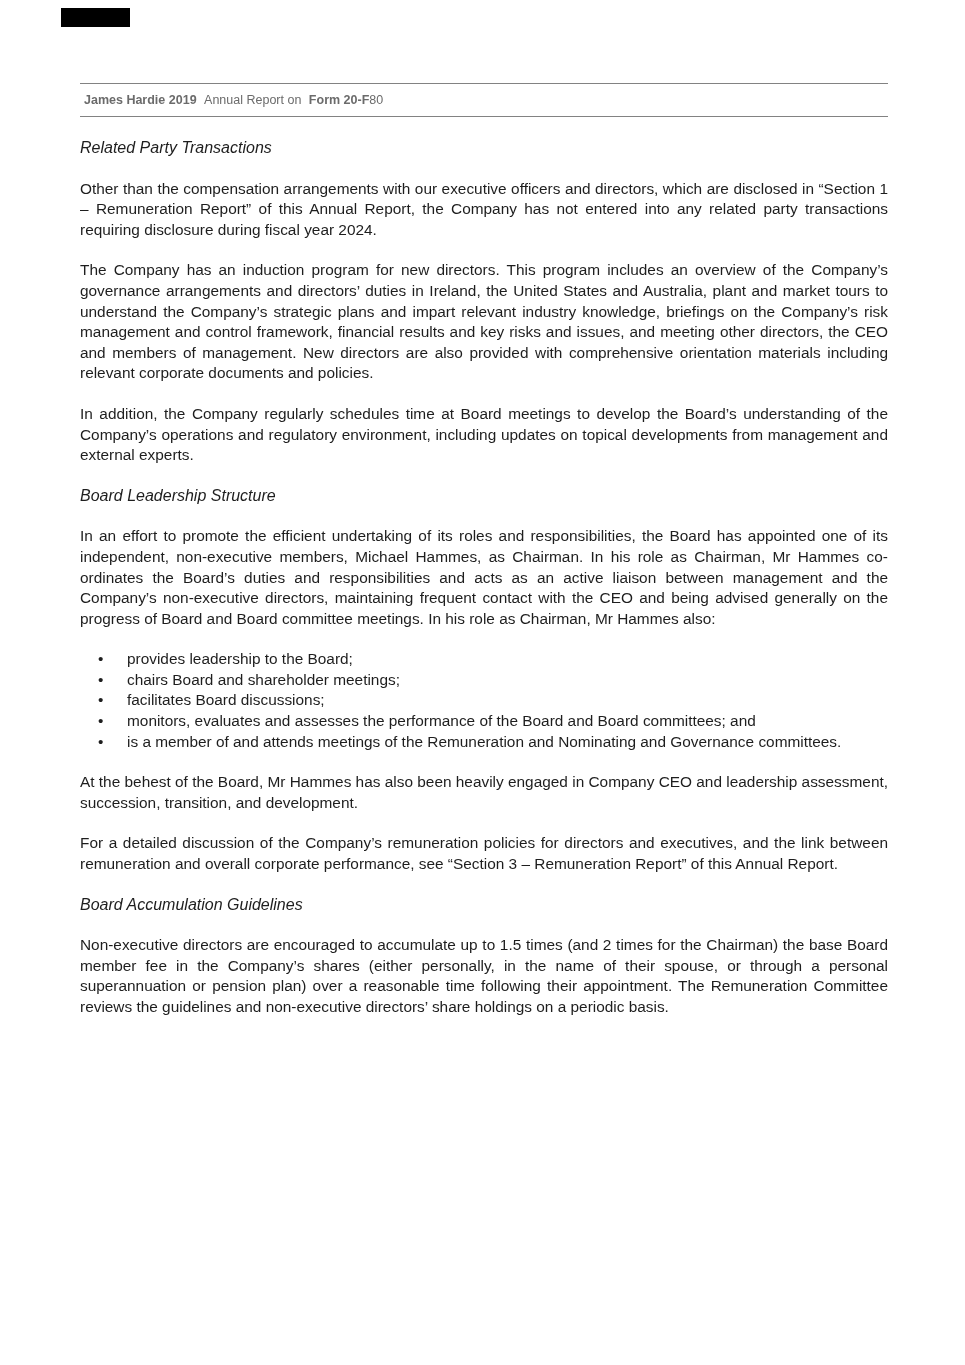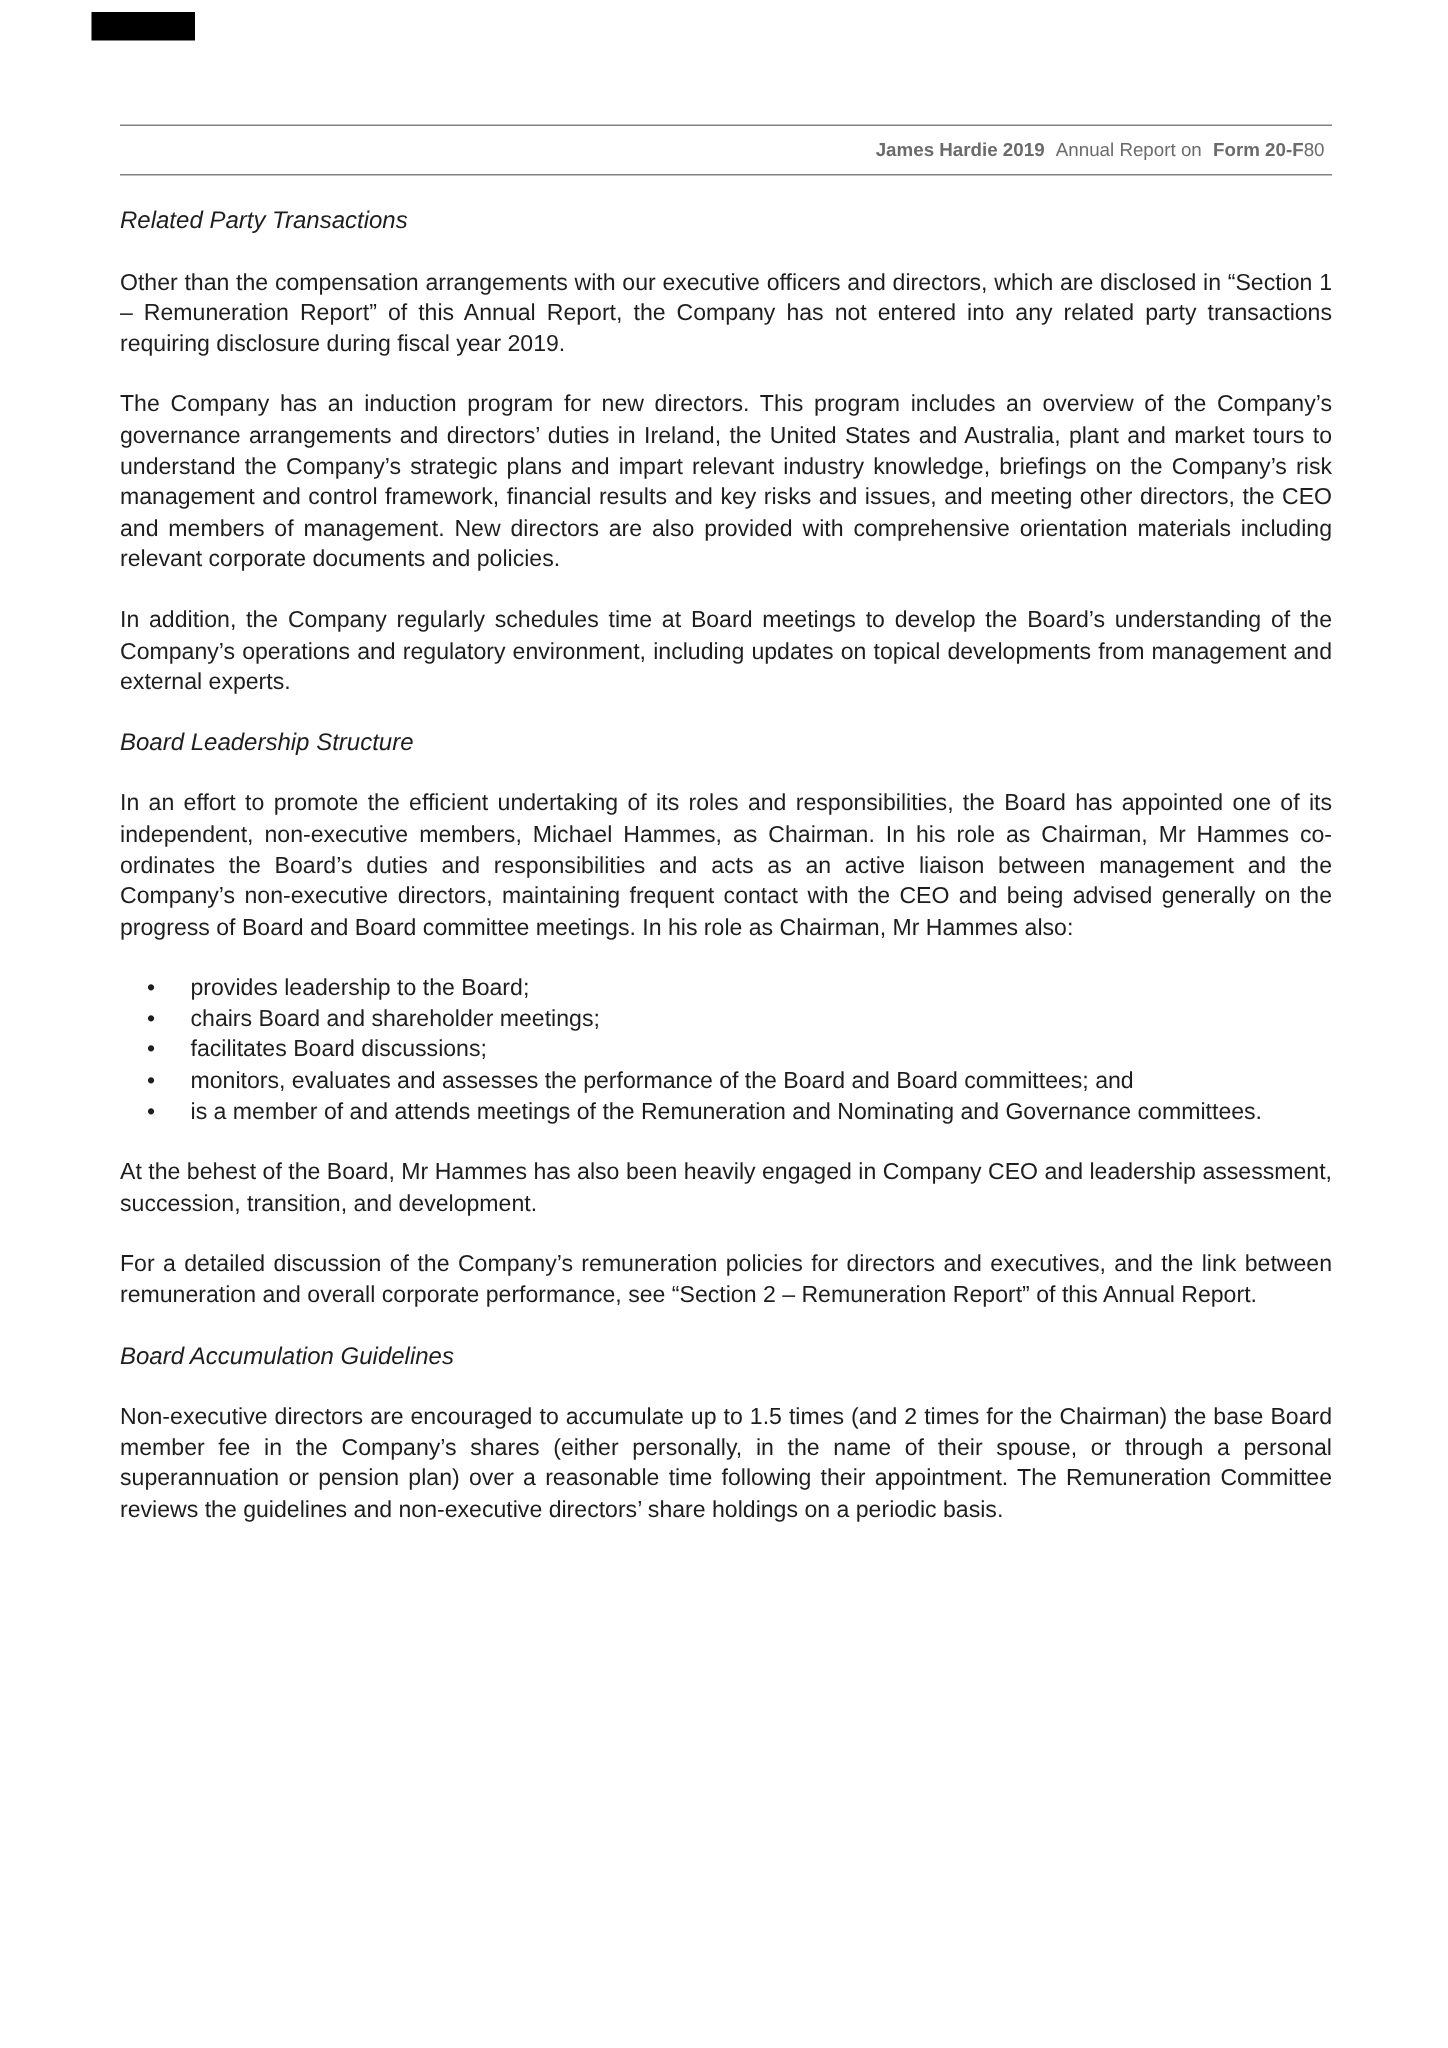--- a/index.html
+++ b/index.html
@@ -25,21 +25,21 @@
     background: #000000;
   }
   .content {
     position: absolute;
     left: 80px;
     top: 83px;
     width: 808px;
   }
   .doc-header {
     display: flex;
-    justify-content: flex-end;
+    justify-content: flex-start;
     align-items: center;
     border-top: 1.5px solid #828282;
     border-bottom: 1.5px solid #828282;
     padding: 9px 5px 8px 4px;
     color: #6b6b6b;
     font-size: 12.5px;
     line-height: 15px;
   }
   .doc-header .b {
     font-weight: bold;
@@ -95,21 +95,21 @@
         <span class="b">James Hardie 2019</span>
         <span>Annual Report on</span>
         <span class="b">Form 20-F</span>
       </div>
       <div>80</div>
     </div>
 
     <div class="body-text">
 
       <h2>Related Party Transactions</h2>
-      <p>Other than the compensation arrangements with our executive officers and directors, which are disclosed in “Section 1 – Remuneration Report” of this Annual Report, the Company has not entered into any related party transactions requiring disclosure during fiscal year 2019.</p>
+      <p>Other than the compensation arrangements with our executive officers and directors, which are disclosed in “Section 1 – Remuneration Report” of this Annual Report, the Company has not entered into any related party transactions requiring disclosure during fiscal year 2024.</p>
 
       <p>The Company has an induction program for new directors. This program includes an overview of the Company’s governance arrangements and directors’ duties in Ireland, the United States and Australia, plant and market tours to understand the Company’s strategic plans and impart relevant industry knowledge, briefings on the Company’s risk management and control framework, financial results and key risks and issues, and meeting other directors, the CEO and members of management. New directors are also provided with comprehensive orientation materials including relevant corporate documents and policies.</p>
       <p>In addition, the Company regularly schedules time at Board meetings to develop the Board’s understanding of the Company’s operations and regulatory environment, including updates on topical developments from management and external experts.</p>
 
       <h2>Board Leadership Structure</h2>
       <p>In an effort to promote the efficient undertaking of its roles and responsibilities, the Board has appointed one of its independent, non-executive members, Michael Hammes, as Chairman. In his role as Chairman, Mr Hammes co-ordinates the Board’s duties and responsibilities and acts as an active liaison between management and the Company’s non-executive directors, maintaining frequent contact with the CEO and being advised generally on the progress of Board and Board committee meetings. In his role as Chairman, Mr Hammes also:</p>
 
       <ul class="bullets">
         <li>
           <span class="blt">•</span>
@@ -128,20 +128,20 @@
           <span>monitors, evaluates and assesses the performance of the Board and Board committees; and</span>
         </li>
         <li>
           <span class="blt">•</span>
           <span>is a member of and attends meetings of the Remuneration and Nominating and Governance committees.</span>
         </li>
       </ul>
 
       <p>At the behest of the Board, Mr Hammes has also been heavily engaged in Company CEO and leadership assessment, succession, transition, and development.</p>
 
-      <p>For a detailed discussion of the Company’s remuneration policies for directors and executives, and the link between remuneration and overall corporate performance, see “Section 2 – Remuneration Report” of this Annual Report.</p>
+      <p>For a detailed discussion of the Company’s remuneration policies for directors and executives, and the link between remuneration and overall corporate performance, see “Section 3 – Remuneration Report” of this Annual Report.</p>
 
       <h2>Board Accumulation Guidelines</h2>
       <p>Non-executive directors are encouraged to accumulate up to 1.5 times (and 2 times for the Chairman) the base Board member fee in the Company’s shares (either personally, in the name of their spouse, or through a personal superannuation or pension plan) over a reasonable time following their appointment. The Remuneration Committee reviews the guidelines and non-executive directors’ share holdings on a periodic basis.</p>
 
     </div>
   </div>
 </div>
 
 </body></html>

